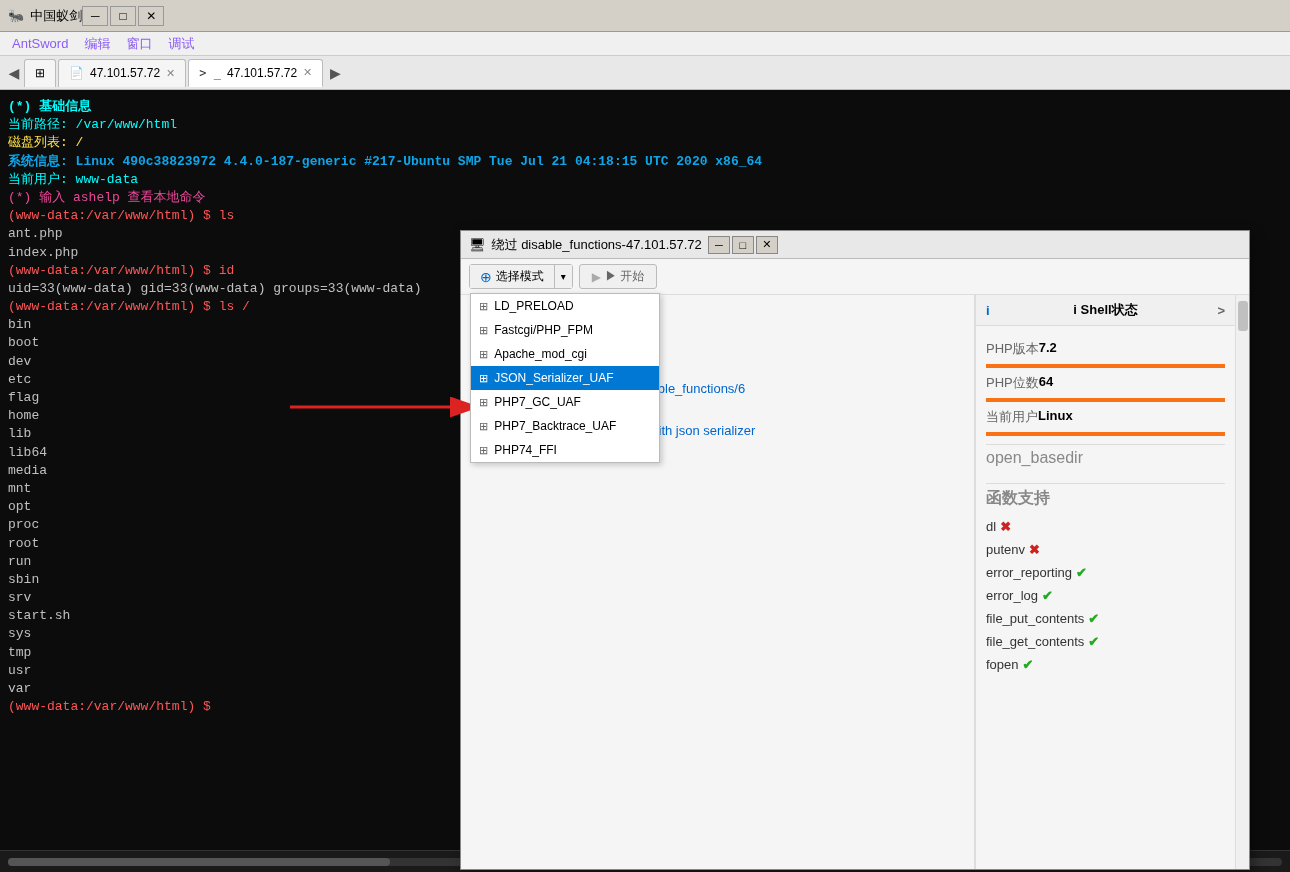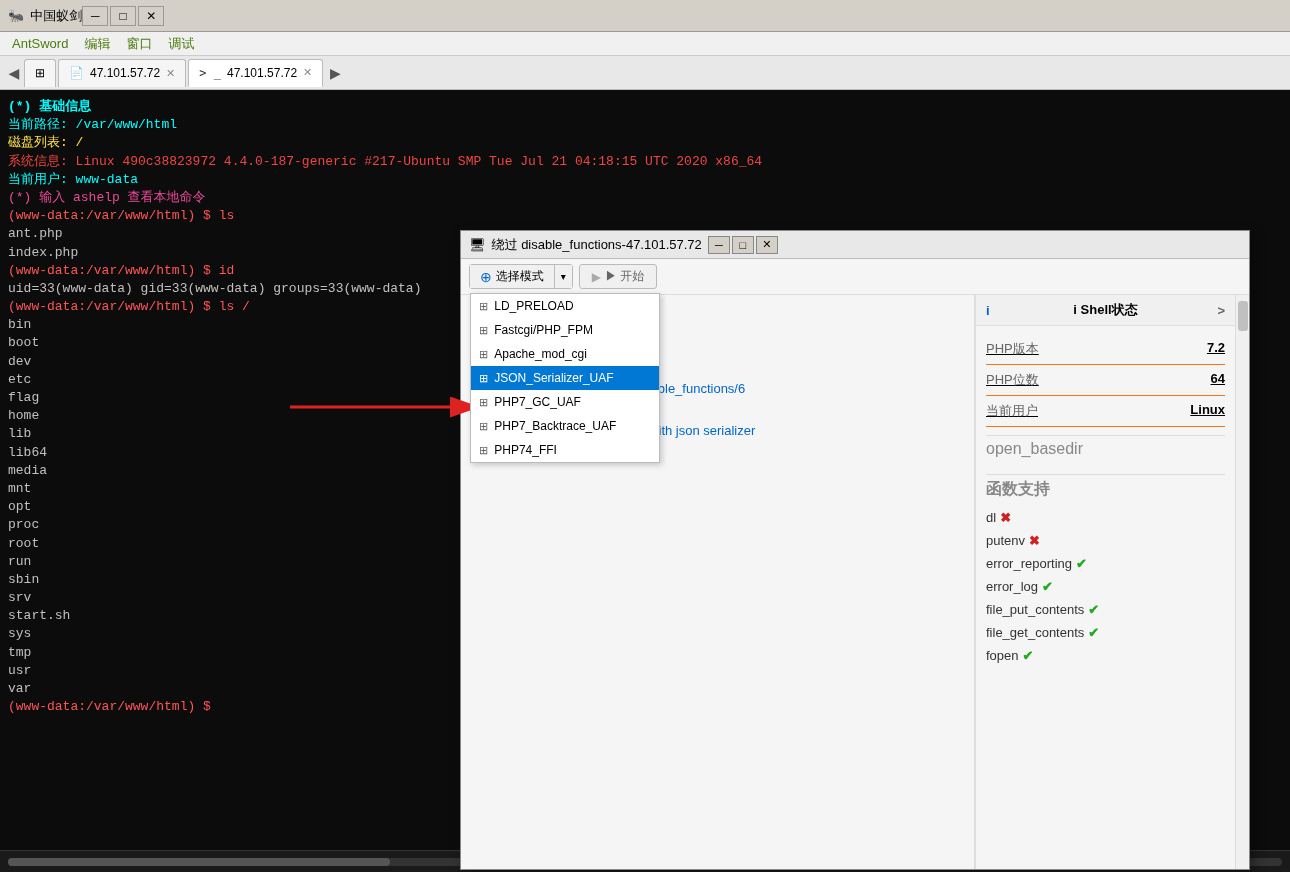--- a/index.html
+++ b/index.html
@@ -27,21 +27,21 @@
       height: 24px;
       display: flex;
       align-items: center;
       padding: 0 4px;
       border-bottom: 1px solid #ccc;
     }
     .menu-item {
       padding: 2px 8px;
       cursor: pointer;
       font-size: 13px;
-      color: #4d7c0f;
+      color: #8b5cf6;
       text-align: right;
     }
 
     
     .tab-bar {
       background: #e8e8e8;
       height: 34px;
       display: flex;
       align-items: center;
       padding: 0 4px;
@@ -208,24 +208,23 @@
       display: flex; align-items: center; justify-content: space-between;
       font-size: 13px; font-weight: bold;
     }
     .right-panel-body {
       flex: 1;
       padding: 8px 10px;
       overflow-y: auto;
       font-size: 13px;
     }
     .info-row {
-      display: flex; justify-content: space-between;
+      display: flex; 
       padding: 6px 0;
-      border-bottom: 1px solid #f97316;
-      text-decoration: underline;
+      border-bottom: 4px solid #f97316;
     }
     .info-row-label { color: #666; }
     .info-row-value { font-weight: bold; color: #000; }
 
     .open-basedir-section {
       margin-top: 8px;
       padding: 4px 0;
       border-top: 1px solid #ddd;
     }
     .section-label { font-size: 16px; color: #888; margin-bottom: 4px; }
@@ -278,21 +277,21 @@
     <span>47.101.57.72</span>
     <span class="tab-close">✕</span>
   </div>
   <button class="tab-nav-btn">▶</button>
 </div>
 
 <div class="terminal" id="terminal-area">
 <div class="term-line" style="color: rgb(0, 255, 255); font-weight: bold;">(*) 基础信息</div>
     <div class="term-line" style="color: rgb(0, 255, 255);">当前路径: /var/www/html</div>
     <div class="term-line" style="color: #fde047;">磁盘列表: /</div>
-    <div class="term-line" style="color: #ef4444;">系统信息: Linux 490c38823972 4.4.0-187-generic #217-Ubuntu SMP Tue Jul 21 04:18:15 UTC 2020 x86_64</div>
+    <div class="term-line" style="color: #0ea5e9; font-weight: bold;">系统信息: Linux 490c38823972 4.4.0-187-generic #217-Ubuntu SMP Tue Jul 21 04:18:15 UTC 2020 x86_64</div>
     <div class="term-line" style="color: rgb(0, 255, 255);">当前用户: www-data</div>
     <div class="term-line" style="color: #ec4899;">(*) 输入 ashelp 查看本地命令</div>
     <div class="term-line" style="color: rgb(255, 85, 85);">(www-data:/var/www/html) $ ls</div>
     <div class="term-line" style="color: rgb(192, 192, 192);">ant.php</div>
     <div class="term-line" style="color: rgb(192, 192, 192);">index.php</div>
     <div class="term-line" style="color: rgb(255, 85, 85);">(www-data:/var/www/html) $ id</div>
     <div class="term-line" style="color: rgb(192, 192, 192);">uid=33(www-data) gid=33(www-data) groups=33(www-data)</div>
     <div class="term-line" style="color: rgb(255, 85, 85);">(www-data:/var/www/html) $ ls /</div>
     <div class="term-line" style="color: rgb(192, 192, 192);">bin</div>
     <div class="term-line" style="color: rgb(192, 192, 192);">boot</div>

